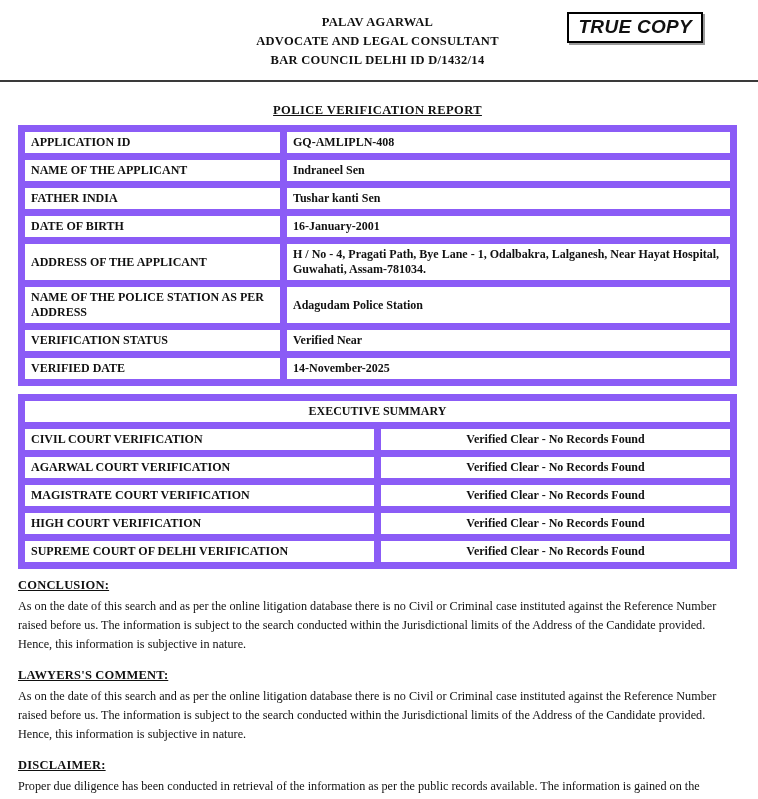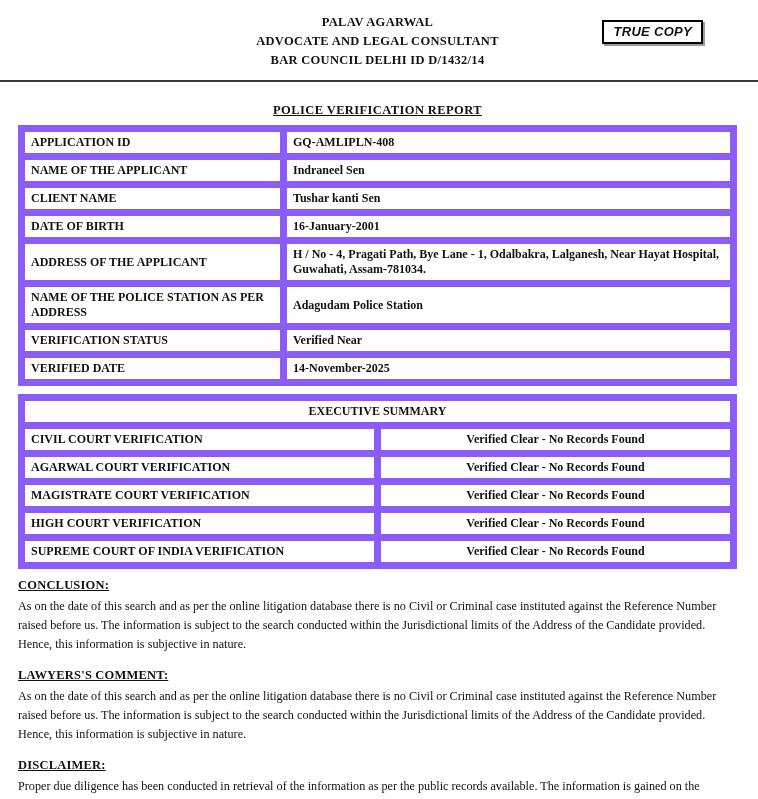--- a/index.html
+++ b/index.html
@@ -2,24 +2,24 @@
 <html style="--accent-blue: #4a7ebc; --ink-blue: #28288f;"><head>
 <meta charset="utf-8">
 <style>
   * { margin:0; padding:0; box-sizing:border-box; }
   html,body { width:758px; height:799px; background:#ffffff; overflow:hidden; }
   body { font-family:"Liberation Serif", serif; color:#111; position:relative; }
   .page { padding:8px 21px 0 18px; position:relative; width:758px; height:799px; }
 
   
   .letterhead { text-align:center; font-weight:bold; font-size:12.5px; line-height:19px; letter-spacing:.3px; padding-top:5px; }
-  .true-copy { position:absolute; top:20px; right:55px; border:2px solid #000;
+  .true-copy { position:absolute; top:12px; right:55px; border:2px solid #000;
                box-shadow:2px 2px 0 #9a9a9a; padding:2px 9px 3px 9px;
                font-family:"Liberation Sans", sans-serif; font-style:italic; font-weight:bold;
-               font-size:13px; letter-spacing:.3px; background:#fff; }
+               font-size:19px; letter-spacing:.3px; background:#fff; }
   .rule { border:none; border-top:2px solid #3a3a3a; margin:10px -21px 0 -18px; }
 
   
   .report-title { text-align:center; font-weight:bold; font-size:12.5px; letter-spacing:.4px;
                   text-decoration:underline; margin-top:21px; }
 
   
   table { border-collapse:collapse; width:719px; table-layout:fixed; }
   .tbl { border:2px solid #000; margin-top:8px; font-size:12px; font-weight:bold; }
   .tbl td, .tbl th { border:7px solid #8b5cf6; padding:3px 6px; line-height:15px; vertical-align:middle; }
@@ -62,21 +62,21 @@
     <tbody id="details-body">
         <tr>
           <td class="lbl">APPLICATION ID</td>
           <td class="val">GQ-AMLIPLN-408</td>
         </tr>
         <tr>
           <td class="lbl">NAME OF THE APPLICANT</td>
           <td class="val">Indraneel Sen</td>
         </tr>
         <tr>
-          <td class="lbl">CLIENT NAME</td>
+          <td class="lbl">FATHER INDIA</td>
           <td class="val">Tushar kanti Sen</td>
         </tr>
         <tr>
           <td class="lbl">DATE OF BIRTH</td>
           <td class="val">16-January-2001</td>
         </tr>
         <tr>
           <td class="lbl">ADDRESS OF THE APPLICANT</td>
           <td class="val">H / No - 4, Pragati Path, Bye Lane - 1, Odalbakra, Lalganesh, Near Hayat Hospital, Guwahati, Assam-781034.</td>
         </tr>
@@ -112,21 +112,21 @@
         </tr>
         <tr>
           <td class="lbl">MAGISTRATE COURT VERIFICATION</td>
           <td class="val center">Verified Clear - No Records Found</td>
         </tr>
         <tr>
           <td class="lbl">HIGH COURT VERIFICATION</td>
           <td class="val center">Verified Clear - No Records Found</td>
         </tr>
         <tr>
-          <td class="lbl">SUPREME COURT OF INDIA VERIFICATION</td>
+          <td class="lbl">SUPREME COURT OF DELHI VERIFICATION</td>
           <td class="val center">Verified Clear - No Records Found</td>
         </tr>
       </tbody>
   </table>
 
   <div class="section">
     <div class="section-heading">CONCLUSION:</div>
     <div class="section-body">As on the date of this search and as per the online litigation database there is no Civil or Criminal case instituted against the Reference Number raised before us. The information is subject to the search conducted within the Jurisdictional limits of the Address of the Candidate provided. Hence, this information is subjective in nature.</div>
   </div>
 

